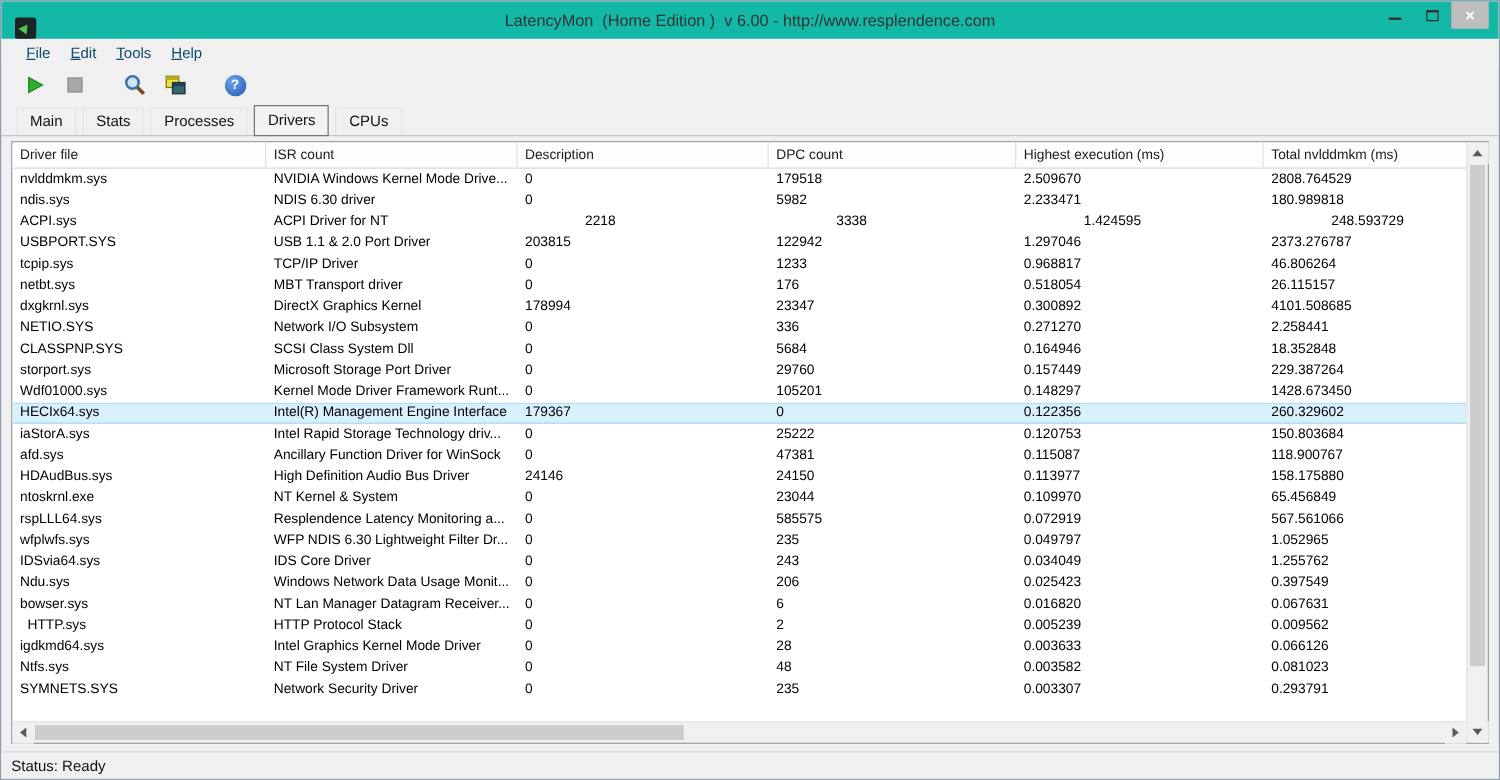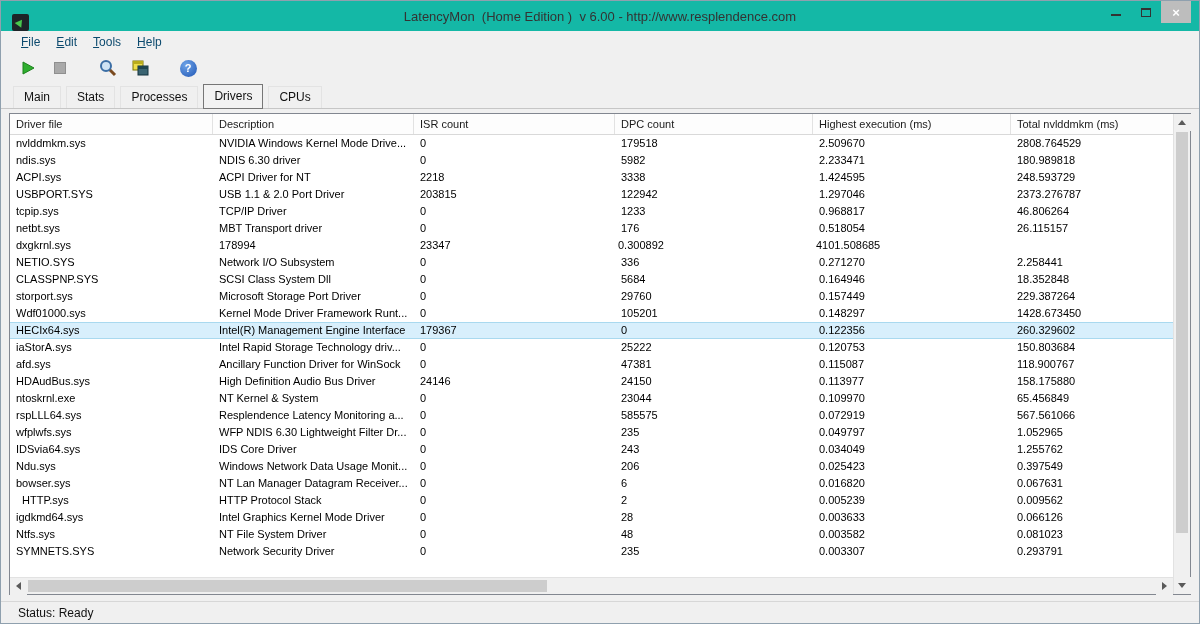--- a/index.html
+++ b/index.html
@@ -167,21 +167,21 @@
   .v-thumb { position: absolute; left: 2px; right: 2px; top: 1px; height: 90%; background: #cdcdcd; }
   .h-track { flex: 1 1 auto; height: 100%; position: relative; }
   .h-thumb { position: absolute; top: 2px; bottom: 2px; left: 1px; width: 46%; background: #cdcdcd; }
 
   
   .statusbar {
     height: 22px; flex: 0 0 22px;
     border-top: 1px solid #d7d7d7;
     background: #f0f0f0;
     display: flex; align-items: center;
-    padding-left: 17px;
+    padding-left: 8px;
     font-size: 12px; color: #111; text-align: right;
   }
 </style>
 </head>
 <body>
 
 <div class="window">
 
   <div class="titlebar">
     <div class="app-icon"></div>
@@ -242,22 +242,22 @@
       <span class="tab">Processes</span>
       <span class="tab active">Drivers</span>
       <span class="tab">CPUs</span>
     </div>
 
   <div class="content">
     <div class="grid-wrap">
       <div class="grid-main">
         <div class="grid-header">
             <div class="hcell" style="width: 203px;">Driver file</div>
+            <div class="hcell" style="width: 201px;">ISR count</div>
             <div class="hcell" style="width: 201px;">Description</div>
-            <div class="hcell" style="width: 201px;">ISR count</div>
             <div class="hcell" style="width: 198px;">DPC count</div>
             <div class="hcell" style="width: 198px;">Highest execution (ms)</div>
             <div class="hcell" style="flex: 1 1 0%; border-right: none;">Total nvlddmkm (ms)</div>
           </div>
         <div class="grid-body">
             <div class="grow">
               <div class="gcell" style="width: 203px;">nvlddmkm.sys</div>
               <div class="gcell" style="width: 201px;">NVIDIA Windows Kernel Mode Drive...</div>
               <div class="gcell" style="width: 201px;">0</div>
               <div class="gcell" style="width: 198px;">179518</div>
@@ -268,21 +268,21 @@
               <div class="gcell" style="width: 203px;">ndis.sys</div>
               <div class="gcell" style="width: 201px;">NDIS 6.30 driver</div>
               <div class="gcell" style="width: 201px;">0</div>
               <div class="gcell" style="width: 198px;">5982</div>
               <div class="gcell" style="width: 198px;">2.233471</div>
               <div class="gcell" style="flex: 1 1 0%;">180.989818</div>
             </div>
             <div class="grow">
               <div class="gcell" style="width: 203px;">ACPI.sys</div>
               <div class="gcell" style="width: 201px;">ACPI Driver for NT</div>
-              <div class="gcell" style="width: 201px;">2218</div>
+              <div class="gcell" style="width: 201px; margin-left: 48px;">2218</div>
               <div class="gcell" style="width: 198px;">3338</div>
               <div class="gcell" style="width: 198px;">1.424595</div>
               <div class="gcell" style="flex: 1 1 0%;">248.593729</div>
             </div>
             <div class="grow">
               <div class="gcell" style="width: 203px;">USBPORT.SYS</div>
               <div class="gcell" style="width: 201px;">USB 1.1 &amp; 2.0 Port Driver</div>
               <div class="gcell" style="width: 201px;">203815</div>
               <div class="gcell" style="width: 198px;">122942</div>
               <div class="gcell" style="width: 198px;">1.297046</div>
@@ -299,20 +299,21 @@
             <div class="grow">
               <div class="gcell" style="width: 203px;">netbt.sys</div>
               <div class="gcell" style="width: 201px;">MBT Transport driver</div>
               <div class="gcell" style="width: 201px;">0</div>
               <div class="gcell" style="width: 198px;">176</div>
               <div class="gcell" style="width: 198px;">0.518054</div>
               <div class="gcell" style="flex: 1 1 0%;">26.115157</div>
             </div>
             <div class="grow">
               <div class="gcell" style="width: 203px;">dxgkrnl.sys</div>
+              <div class="gcell" style="width: 201px;">DirectX Graphics Kernel</div>
               <div class="gcell" style="width: 201px;">178994</div>
               <div class="gcell" style="width: 198px;">23347</div>
               <div class="gcell" style="width: 198px;">0.300892</div>
               <div class="gcell" style="flex: 1 1 0%;">4101.508685</div>
             </div>
             <div class="grow">
               <div class="gcell" style="width: 203px;">NETIO.SYS</div>
               <div class="gcell" style="width: 201px;">Network I/O Subsystem</div>
               <div class="gcell" style="width: 201px;">0</div>
               <div class="gcell" style="width: 198px;">336</div>

